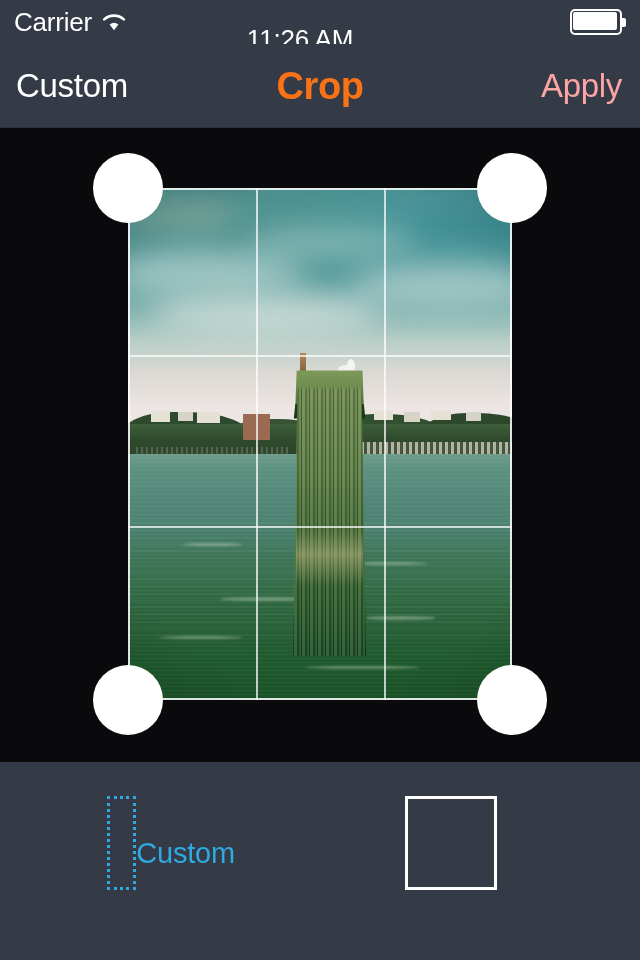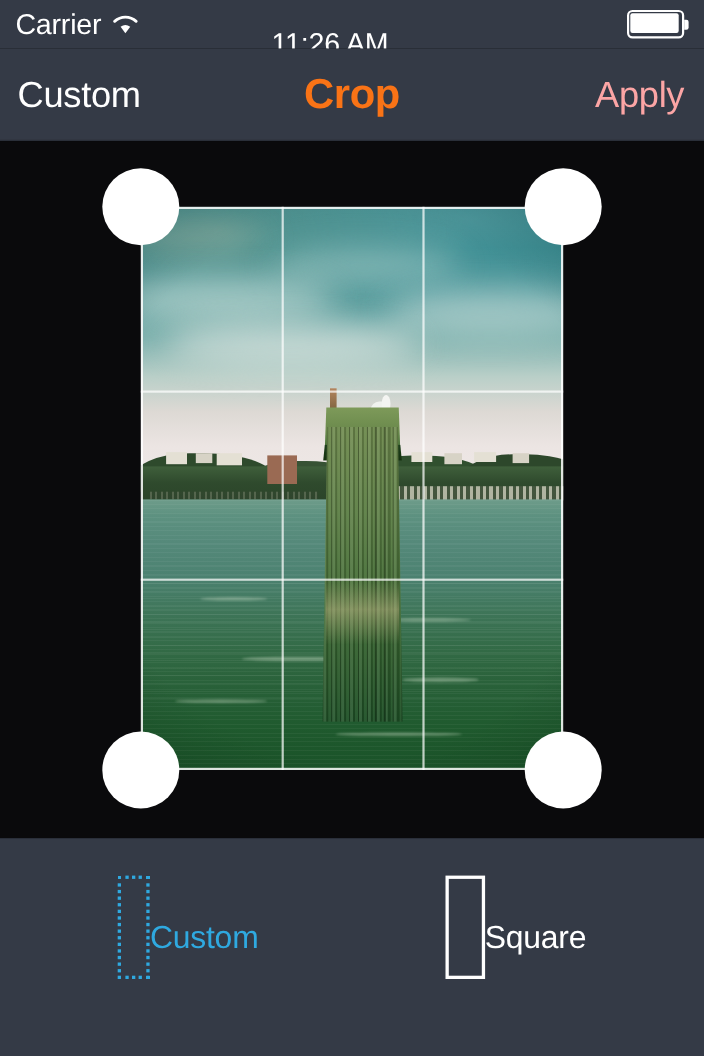--- a/index.html
+++ b/index.html
@@ -378,19 +378,18 @@
 
       <div class="ratio custom">
         <span class="box box-custom"></span>
         <span class="lbl">Custom</span>
       </div>
 
 
 
       <div class="ratio">
         <span class="box box-sq"></span>
-        <span class="lbl">Square</span>
       </div>
 
     </div>
   </div>
 
 </div>
 
 </body></html>

